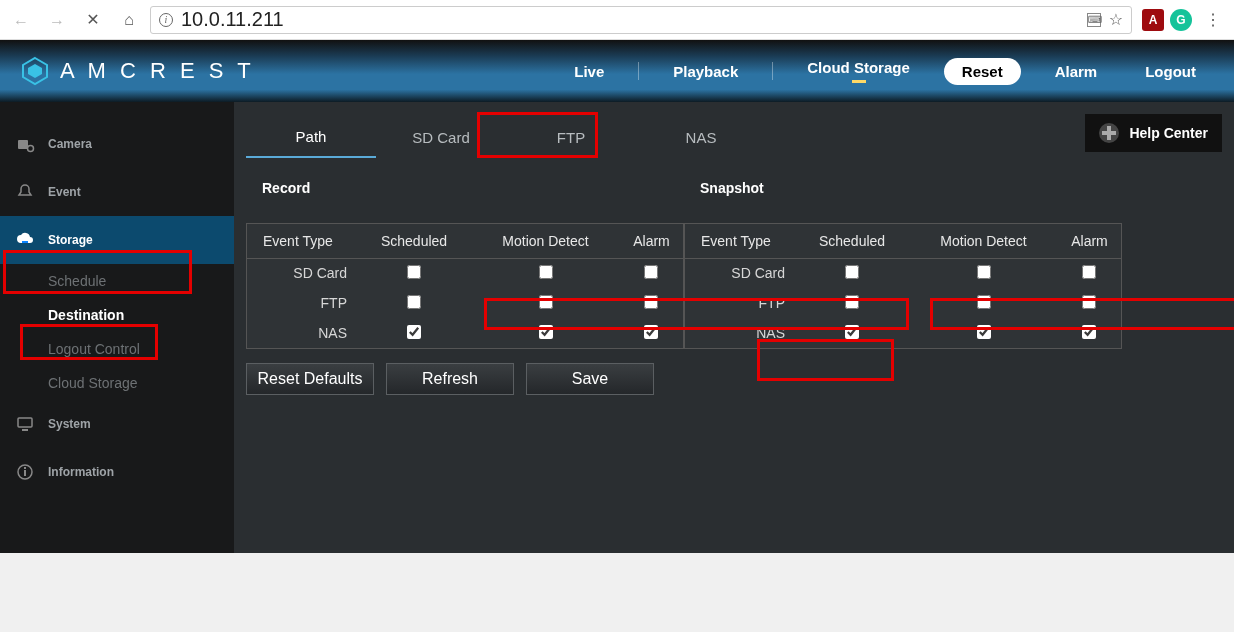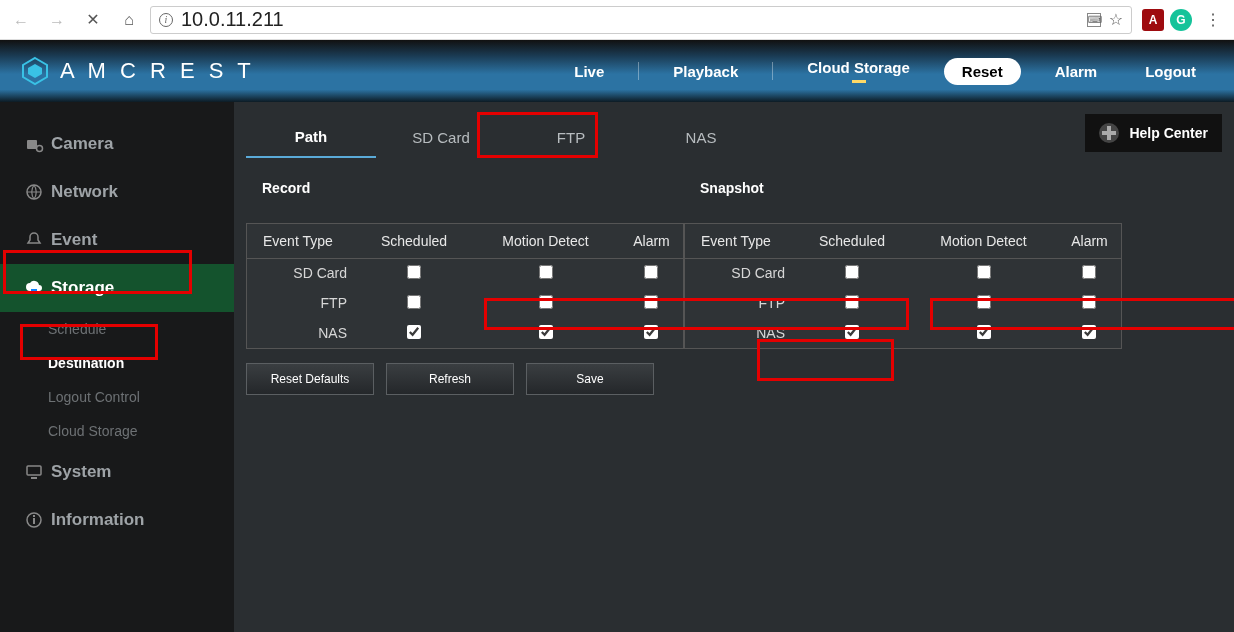--- a/index.html
+++ b/index.html
@@ -11,74 +11,74 @@
   .chrome-btn.disabled { color: #bbb; }
   .url-box { flex: 1; height: 28px; border: 1px solid #ccc; border-radius: 3px; display: flex; align-items: center; padding: 0 8px; gap: 8px; margin-right: 4px; }
   .url-info-icon { width: 14px; height: 14px; border: 1px solid #666; border-radius: 50%; color: #666; font-size: 10px; line-height: 12px; text-align: center; font-style: italic; font-family: serif; }
   .url-text { flex: 1; font-size: 20px; color: #222; }
   .url-kbd { width: 14px; height: 14px; border: 1px solid #888; color:#666; text-align:center; font-size:10px; line-height:12px;}
   .ext-icon { width: 22px; height: 22px; border-radius: 3px; display:flex; align-items:center; justify-content:center; font-size:12px; font-weight:bold;}
   .ext-a { background:#9e0b0f; color:#fff;}
   .ext-g { background:#15c39a; color:#fff; border-radius:50%;}
 
   
-  .app { height: 592px; display:flex; flex-direction:column; }
+  .app { height: 513px; display:flex; flex-direction:column; }
   .header { height: 62px; background: linear-gradient(to bottom, #111 0%, #1a3a52 25%, #2c73a3 55%, #2c73a3 80%, #0d1b24 100%); display:flex; align-items:center; padding-left: 20px; position:relative; }
   .logo-wrap { display:flex; align-items:center; gap:10px; }
   .logo-mark { width:30px; height:30px; }
   .logo-text { color:#fff; letter-spacing: 4px; font-size:22px; font-weight:400; }
   .header-nav { position:absolute; right:24px; top:0; bottom:0; display:flex; align-items:center; gap: 20px; }
   .hn-item { color:#fff; font-size:15px; font-weight:bold; padding: 0 14px; display:flex; flex-direction:column; align-items:center; }
   .hn-div { width:1px; height:18px; background:rgba(255,255,255,.35); }
   .hn-item.underline::after { content:''; width:14px; height:3px; background:#ffd966; margin-top:4px; }
   .hn-pill { background:#fff; color:#000; border-radius: 14px; padding: 5px 18px; font-size:15px; font-weight:bold; margin-left:0; }
 
   
   .body { flex:1; display:flex; background:#2a2e31; }
   .sidebar { width: 234px; background:#18191a; display:flex; flex-direction:column; padding-top: 18px; }
-  .side-item { height:48px; display:flex; align-items:center; gap:6px; padding-left:23px; color:#9ea3a7; font-size:17px; font-weight:bold; position:relative;}
-  .side-item.active { background:#14532d; color:#fff; }
+  .side-item { height:48px; display:flex; align-items:center; gap:12px; padding-left:14px; color:#9ea3a7; font-size:12px; font-weight:bold; position:relative;}
+  .side-item.active { background:#0c4a6e; color:#fff; }
   .side-item.active::after { content:''; position:absolute; right:-18px; top:0; bottom:0; width:0; height:0; border-top:24px solid transparent; border-bottom:24px solid transparent; border-left:18px solid #0a84ff; }
   .side-sub { padding-left:48px; height:34px; display:flex; align-items:center; color:#6d7174; font-size:14px; }
   .side-sub.active { color:#fff; font-weight:bold; }
   .icon { width:22px; display:flex; align-items:center; justify-content:center; }
 
   
   .redbox { border:3px solid #e40000; position:absolute; pointer-events:none; z-index:50;}
   #red-storage { left:3px; top:228px; width:189px; height:44px;}
   #red-destination { left:20px; top:309px; width:138px; height:36px;}
   #red-path { left:243px; top:10px; width:121px; height:46px;}
   #red-save { left:523px; top:237px; width:137px; height:42px;}
   #red-rec-nas { left:250px; top:196px; width:425px; height:32px;}
   #red-snap-nas { left:696px; top:196px; width:423px; height:32px;}
 
   
   .content { flex:1; position:relative; background:#2a2e31; padding:0 12px 12px 12px; }
   .tabs { display:flex; align-items:flex-end; height:56px; gap:0; }
   .tab { width:130px; height:42px; display:flex; align-items:center; justify-content:center; color:#b7bcbf; font-size:15px; }
-  .tab.active { color:#fff; font-weight:bold; border-bottom:2px solid #5aaad8; }
+  .tab.active { color:#fff; font-weight:normal; border-bottom:2px solid #5aaad8; }
   .help-center { position:absolute; right:12px; top:12px; height:38px; background:#111; display:flex; align-items:center; gap:10px; padding:0 14px; color:#fff; font-size:14px; font-weight:bold; }
   .help-icon { width:20px; height:20px; border-radius:50%; background:#444; position:relative;}
   .help-icon::before,.help-icon::after{content:'';position:absolute;background:#aaa;}
   .help-icon::before{left:3px;top:8px;width:14px;height:4px;}
   .help-icon::after{top:3px;left:8px;width:4px;height:14px;}
 
   .tables { display:flex; margin-top:16px; }
   .panel { width:438px; }
   .panel-title { color:#fff; font-weight:bold; font-size:14px; padding:6px 16px; }
   .panel-box { border:1px solid #555; background:#2f3336;margin-top:21px; }
   .grid { width:100%; border-collapse:collapse; }
   .grid th { color:#e8e8e8; font-size:14px; font-weight:normal; height:34px; border-bottom:1px solid #555; }
   .grid td { color:#d7d7d7; font-size:14px; height:30px; text-align:center; }
   .grid td.first { text-align:right; padding-right:10px; width:110px;}
   .grid th.first { text-align:left; padding-left:16px; width:110px;}
   input[type=checkbox]{ width:14px; height:14px; accent-color:#fff;}
 
   .btn-row { display:flex; gap:12px; margin-top:14px; }
-  .btn { width:128px; height:32px; background:linear-gradient(#3a3e41,#24272a); border:1px solid #5b5f62; color:#fff; font-size:12px; display:flex; align-items:center; justify-content:center; }
+  .btn { width:128px; height:32px; background:linear-gradient(#3a3e41,#24272a); border:1px solid #5b5f62; color:#fff; font-size:16px; display:flex; align-items:center; justify-content:center; }
 </style>
 </head>
 <body>
 
 <div class="chrome-bar">
   <div class="chrome-btn disabled">←</div>
   <div class="chrome-btn disabled">→</div>
   <div class="chrome-btn">✕</div>
   <div class="chrome-btn">⌂</div>
   <div class="url-box">
@@ -122,29 +122,20 @@
           <svg width="20" height="20" viewBox="0 0 20 20">
               <rect x="3" y="6" width="10" height="9" rx="1" fill="#888"></rect>
               <circle cx="15.5" cy="14.5" r="3" fill="none" stroke="#888" stroke-width="1.5"></circle>
             </svg>
         </span>
         <span>Camera</span>
       </div>
       <div class="side-item">
         <span class="icon">
           <svg width="20" height="20" viewBox="0 0 20 20">
-              <circle cx="10" cy="10" r="7" fill="none" stroke="#888" stroke-width="1.5"></circle>
-              <path d="M3 10h14M10 3c3 4 3 10 0 14M10 3c-3 4-3 10 0 14" fill="none" stroke="#888" stroke-width="1.2"></path>
-            </svg>
-        </span>
-        <span>Network</span>
-      </div>
-      <div class="side-item">
-        <span class="icon">
-          <svg width="20" height="20" viewBox="0 0 20 20">
               <path d="M10 3c-2.5 0-4 2-4 4v3l-2 3h12l-2-3V7c0-2-1.5-4-4-4z" fill="none" stroke="#888" stroke-width="1.5"></path>
             </svg>
         </span>
         <span>Event</span>
       </div>
       <div class="side-item active">
         <span class="icon">
           <svg width="20" height="20" viewBox="0 0 20 20">
               <path d="M6 13a4 4 0 010-8 5 5 0 019 2 3 3 0 010 6H6z" fill="#fff"></path>
               <rect x="7" y="11" width="6" height="2" fill="#0a84ff"></rect>

